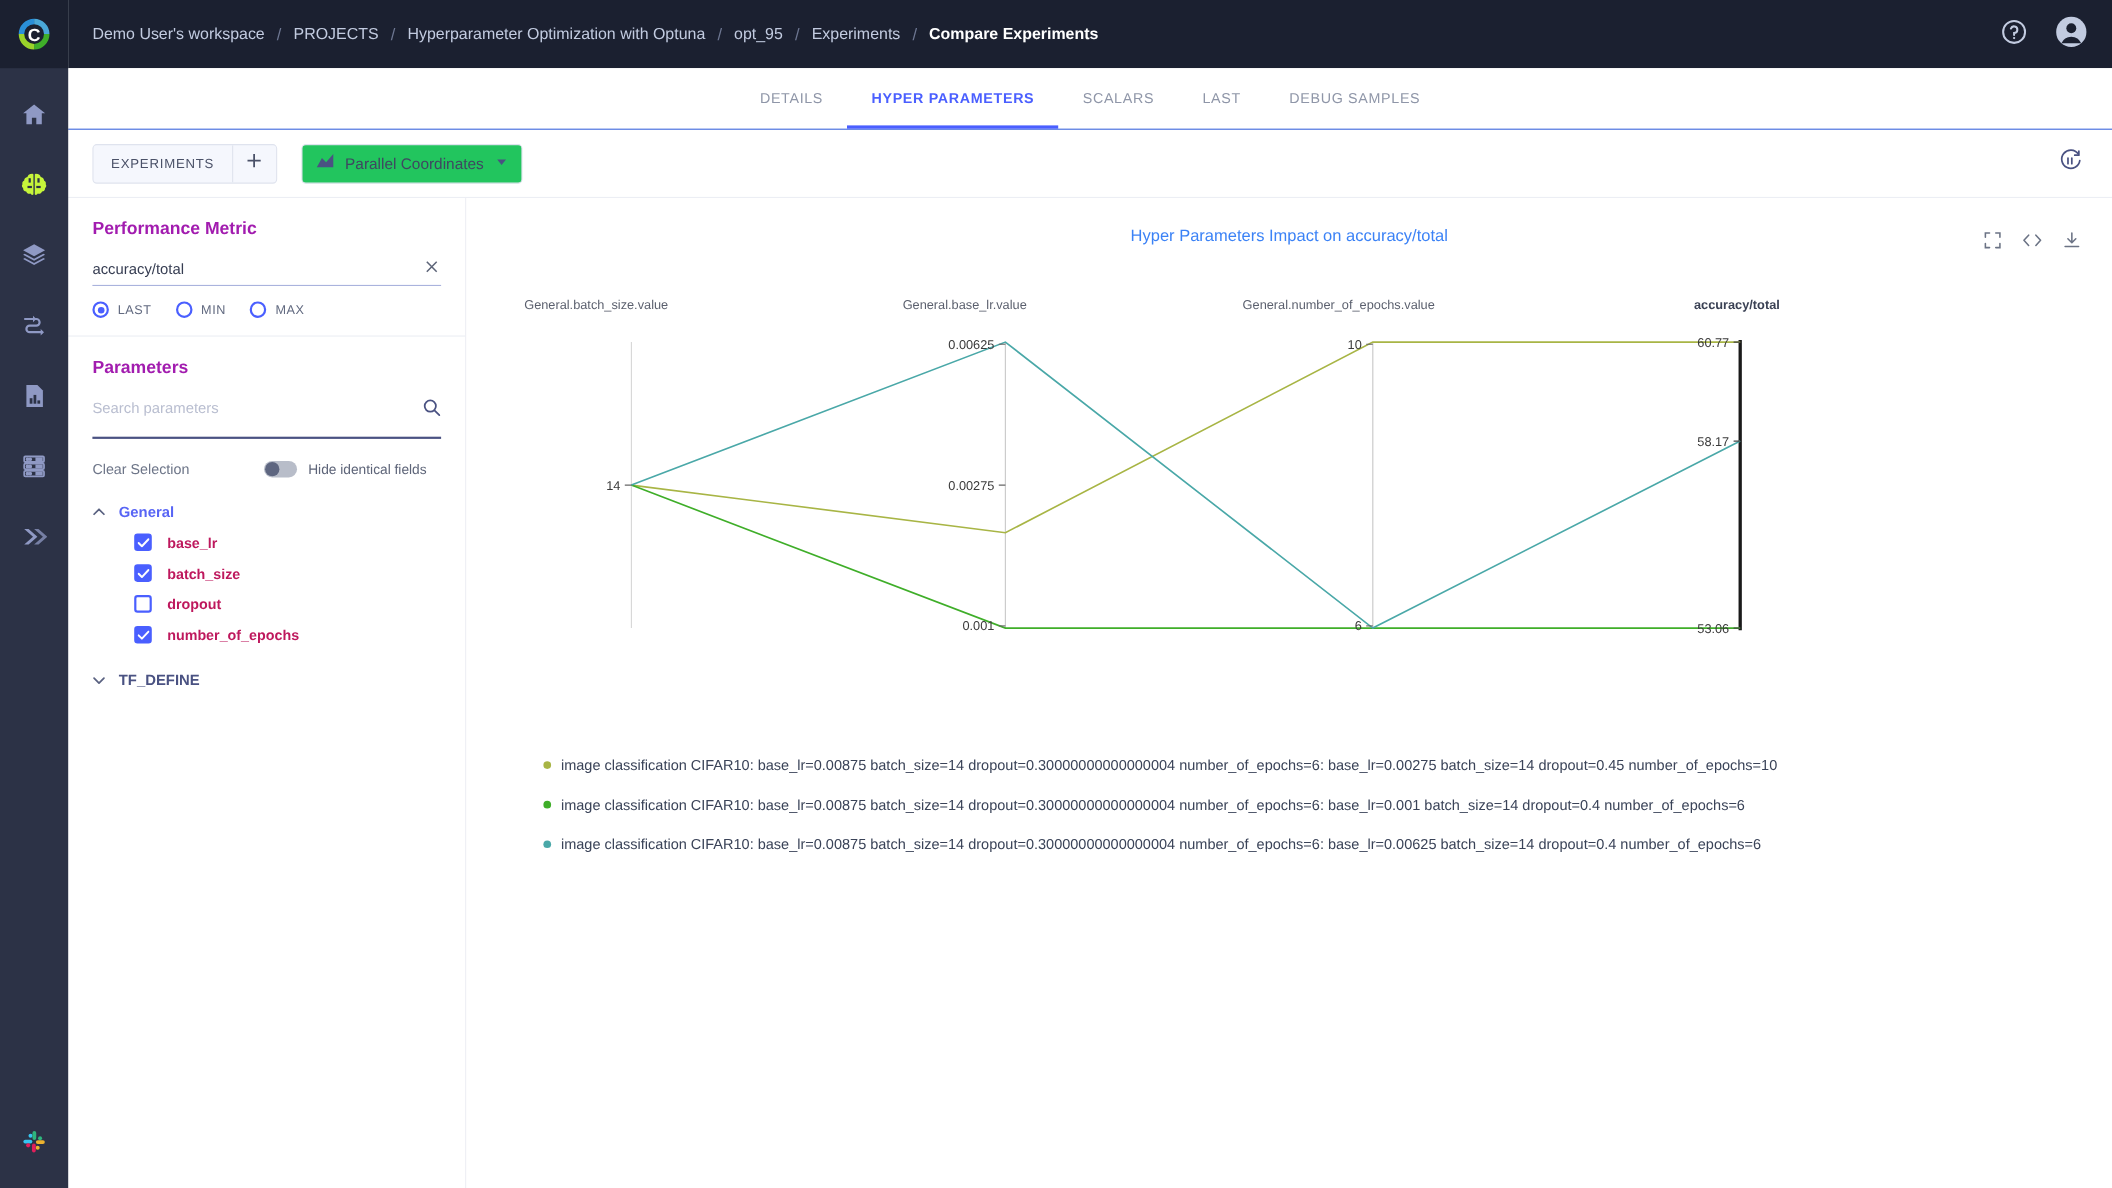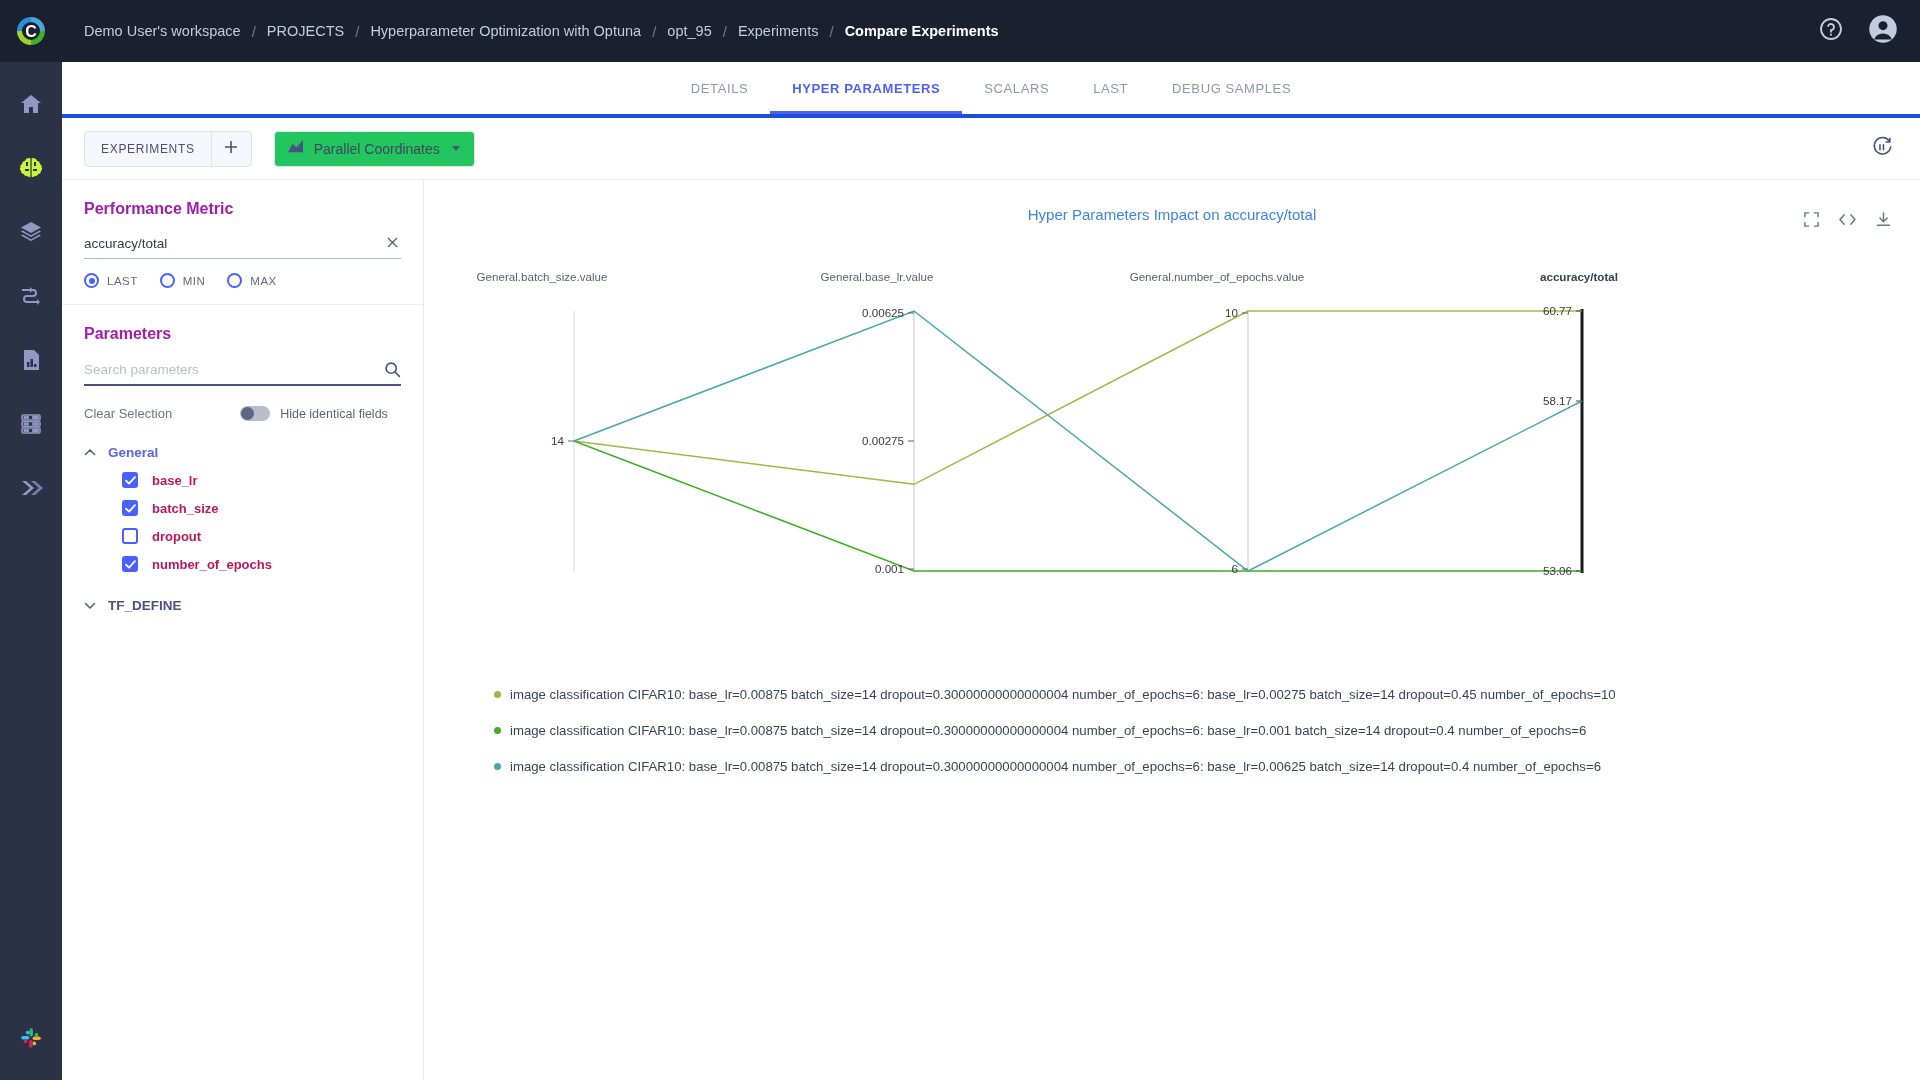--- a/index.html
+++ b/index.html
@@ -48,21 +48,21 @@
     font-size: 14.5px; color: #c2cbe0; cursor: pointer; white-space: nowrap;
   }
   .crumb.active { color: #ffffff; font-weight: bold; cursor: default; }
   .crumb-sep { color: #6e7792; font-size: 15px; margin: 0 11px; }
   .topbar-actions { display: flex; align-items: center; gap: 22px; }
   .icon-btn-top { width: 30px; height: 30px; display: flex; align-items: center; justify-content: center; cursor: pointer; }
 
   
   .tabbar {
     height: 56px; background: #ffffff;
-    border-bottom: 4px solid #1d4ed8;
+    border-bottom: 1px solid #1d4ed8;
     display: flex; align-items: stretch; justify-content: center;
     flex: 0 0 56px;
   }
   .tab {
     display: flex; align-items: center; padding: 0 22px;
     font-size: 13px; letter-spacing: 0.6px; color: #8f96a8;
     cursor: pointer; position: relative; font-weight: 500;
   }
   .tab.active { color: #4a5fff; font-weight: bold; }
   .tab.active::after {
@@ -124,21 +124,21 @@
   }
   .radio.on .radio-dot::after {
     content: ""; position: absolute; left: 2.5px; top: 2.5px;
     width: 6px; height: 6px; border-radius: 50%; background: #4a5fff;
   }
   .radio-label { font-size: 11.5px; color: #626a80; letter-spacing: 0.5px; }
 
   .search-field {
     display: flex; align-items: center;
     border-bottom: 2px solid #4a5282;
-    padding-bottom: 6px; margin-bottom: 20px; justify-content: flex-end;
+    padding-bottom: 18px; margin-bottom: 20px; justify-content: flex-end;
   }
   .search-input {
     flex: 1 1 auto; border: none; outline: none;
     font-size: 13.5px; color: #363d52; font-family: "Liberation Sans", sans-serif;
     background: transparent;
   }
   .search-input::placeholder { color: #b9bed0; }
   .search-ico { cursor: pointer; display: flex; }
 
   .clear-row { display: flex; align-items: center; margin-bottom: 18px; }

